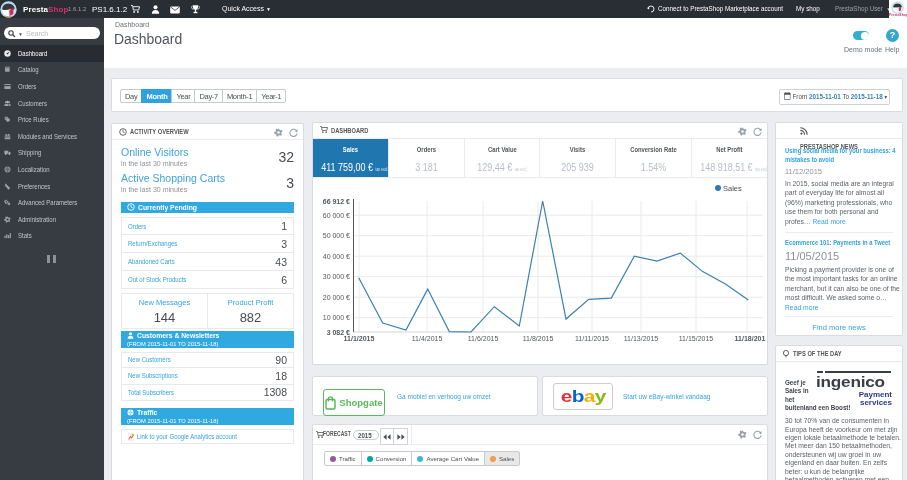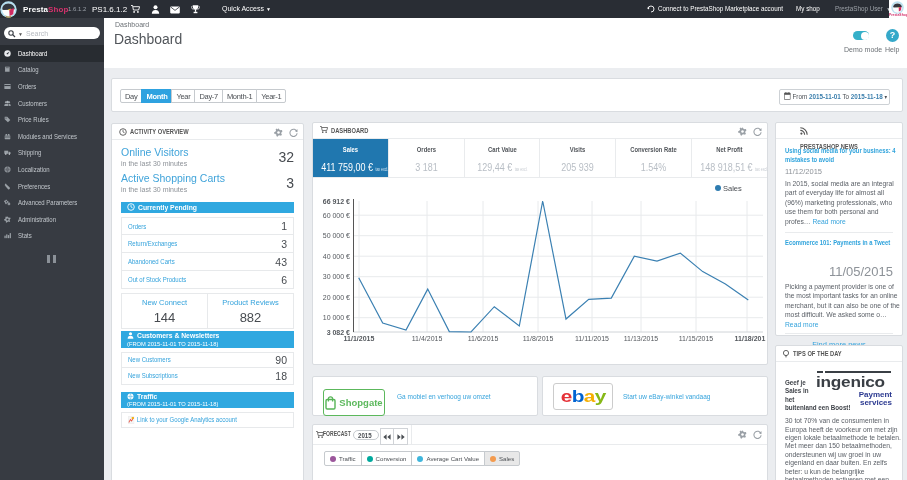--- a/index.html
+++ b/index.html
@@ -292,40 +292,44 @@
         <span class="lb">Abandoned Carts</span>
         <span class="vl">43</span>
       </div>
     <div class="arow" style="height:18px;">
         <span class="lb">Out of Stock Products</span>
         <span class="vl">6</span>
       </div>
 
     <div style="display:flex; border:1px solid #e7e9eb; margin-top:4px;">
       <div style="flex:1; text-align:center; padding:4px 0 3px 0; border-right:1px solid #e7e9eb;">
-        <div style="font-size:7.5px; color:#35a3dc;">New Connect</div>
+        <div style="font-size:7.5px; color:#35a3dc;">New Messages</div>
         <div style="font-size:13px; color:#474b50; margin-top:3px;">144</div>
       </div>
       <div style="flex:1; text-align:center; padding:4px 0 3px 0;">
-        <div style="font-size:7.5px; color:#35a3dc;">Product Reviews</div>
+        <div style="font-size:7.5px; color:#35a3dc;">Product Profit</div>
         <div style="font-size:13px; color:#474b50; margin-top:3px;">882</div>
       </div>
     </div>
 
     <div class="bluebar" style="margin-top:2px;"><svg style="display:inline-block; vertical-align:-1px; margin-right:3px;" width="7" height="7" viewBox="0 0 9 9">
           <circle cx="4.5" cy="2.3" r="2" fill="#fff"></circle>
           <path d="M0.8 8.8 Q0.8 4.9 4.5 4.9 Q8.2 4.9 8.2 8.8 Z" fill="#fff"></path>
         </svg><span class="cx85">Customers &amp; Newsletters</span><span class="sub">(FROM 2015-11-01 TO 2015-11-18)</span></div>
     <div class="arow" style="height:16.5px; margin-top:4px; border-top:1px solid #e7e9eb;">
         <span class="lb">New Customers</span>
         <span class="vl">90</span>
       </div>
     <div class="arow" style="height:16.5px;">
         <span class="lb">New Subscriptions</span>
         <span class="vl">18</span>
+      </div>
+    <div class="arow" style="height:16.5px;">
+        <span class="lb">Total Subscribers</span>
+        <span class="vl">1308</span>
       </div>
 
     <div class="bluebar" style="margin-top:7px;"><svg style="display:inline-block; vertical-align:-1px; margin-right:3px;" width="7" height="7" viewBox="0 0 10 10">
           <circle cx="5" cy="5" r="4.3" fill="#fff"></circle>
           <path d="M5 0.7 Q2.8 5 5 9.3 M5 0.7 Q7.2 5 5 9.3 M0.8 5 H9.2" stroke="#30a8e0" stroke-width="0.55" fill="none"></path>
         </svg><span class="cx85">Traffic</span><span class="sub">(FROM 2015-11-01 TO 2015-11-18)</span></div>
     <div class="arow" style="height:15.5px; margin-top:4px; border-top:1px solid #e7e9eb;">
       <span class="lb"><svg style="display:inline-block; vertical-align:-2px; margin-right:3px;" width="8" height="8" viewBox="0 0 8 8">
             <rect x="0" y="0" width="8" height="8" rx="1" fill="#f5f5f5" stroke="#ddd" stroke-width="0.4"></rect>
             <path d="M1 6.5 L3 3.5 L4.5 5 L7 1.5" stroke="#e8594a" stroke-width="1.1" fill="none"></path>
@@ -435,21 +439,21 @@
         <circle cx="1.4" cy="6.6" r="1.1" fill="#555"></circle>
         <path d="M0.3 3.4 A4.3 4.3 0 0 1 4.6 7.7 M0.3 0.8 A6.9 6.9 0 0 1 7.2 7.7" stroke="#555" stroke-width="1.1" fill="none"></path>
       </svg><span class="cx">PRESTASHOP NEWS</span>
   </div>
   <div style="padding:7px 9px 0 9px;">
     <div class="cblock" style="font-size:7.5px; font-weight:bold; color:#2fa3dc; line-height:9px; transform:scaleX(0.78);">Using social media for your business: 4<br>mistakes to avoid</div>
     <div style="font-size:7.5px; color:#8d9298; margin-top:3px;">11/12/2015</div>
     <div class="cblock" style="font-size:7.5px; color:#5a5f66; line-height:9.4px; margin-top:3px; transform:scaleX(0.9);">In 2015, social media are an integral<br>part of everyday life for almost all<br>(96%) marketing professionals, who<br>use them for both personal and<br>profes… <span class="blue">Read more</span></div>
     <div style="border-top:1px solid #e9ebed; margin-top:6px; padding-top:5px;">
       <div class="cblock" style="font-size:7.5px; font-weight:bold; color:#2fa3dc; line-height:9px; transform:scaleX(0.78);">Ecommerce 101: Payments in a Tweet</div>
-      <div style="font-size:13px; color:#8d9298; margin-top:17px;text-align:right;">11/05/2015</div>
+      <div style="font-size:11px; color:#8d9298; margin-top:3px;">11/05/2015</div>
       <div class="cblock" style="font-size:7.5px; color:#5a5f66; line-height:9.4px; margin-top:3px; transform:scaleX(0.9);">Picking a payment provider is one of<br>the most important tasks for an online<br>merchant, but it can also be one of the<br>most difficult. We asked some o…<br><span class="blue">Read more</span></div>
     </div>
     <div style="border-top:1px solid #e9ebed; margin-top:4px; padding:6px 0; text-align:center; font-size:7.5px;"><span class="blue">Find more news</span></div>
   </div>
 </div>
 
 <div class="panel" id="shopgate" style="left:312px; top:376px; width:226px; height:40px;">
   <div class="abs" style="left:10px; top:6px; width:62px; height:27px; border:1px solid #5cb85c; border-radius:3px; display:flex; align-items:center; justify-content:center;margin-top:6px;">
     <svg width="11" height="14" viewBox="0 0 11 14">
         <rect x="1" y="3.5" width="9" height="9.5" rx="1.2" fill="none" stroke="#56b456" stroke-width="1.4"></rect>

